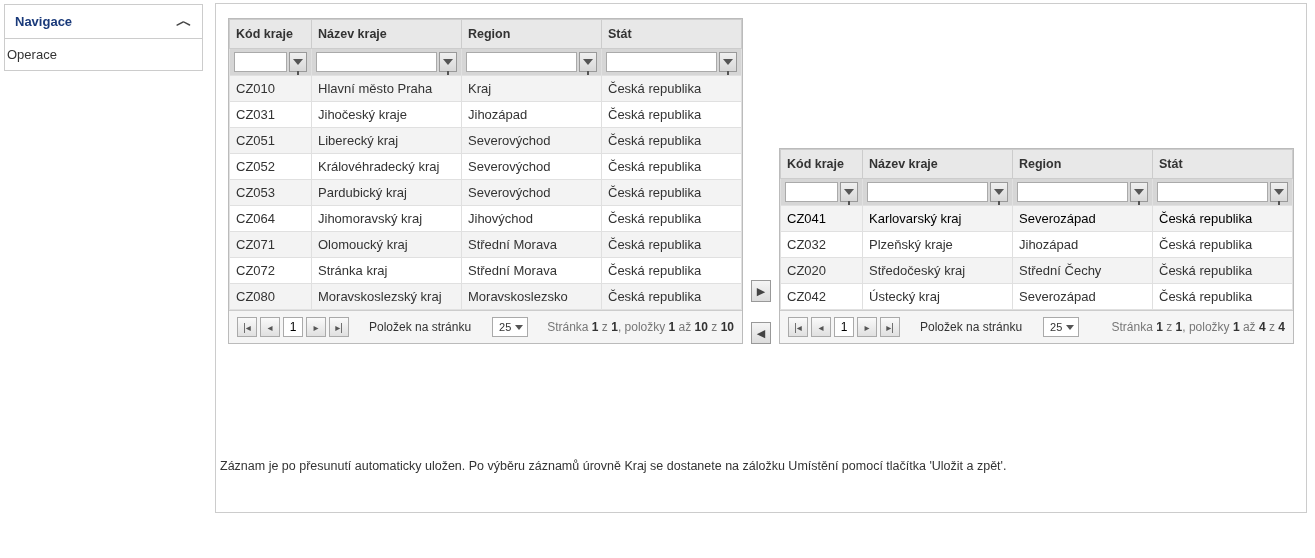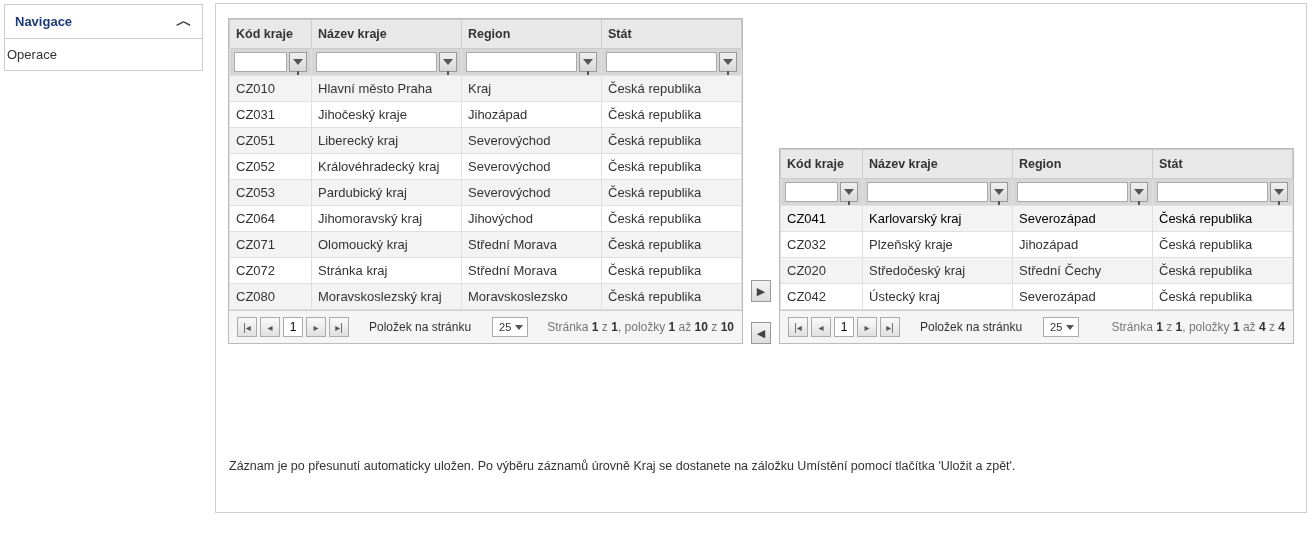--- a/index.html
+++ b/index.html
@@ -191,21 +191,21 @@
   }
   .xfer-btn {
     width:20px; height:22px;
     background: linear-gradient(#f5f5f5,#ddd);
     border:1px solid #999;
     display:flex; align-items:center; justify-content:center;
     cursor:pointer; color:#444; font-size:11px;
   }
   .hint {
     position:absolute;
-    left: 13px; right:12px;
+    left: 4px; right:12px;
     top: 455px;
     font-size: 12.5px;
     color: #333;
   }
   .col-code { width: 82px; }
   .col-name { width: 150px; }
   .col-region { width: 140px; }
   .col-state { width: 140px; }
 </style>
 </head>

